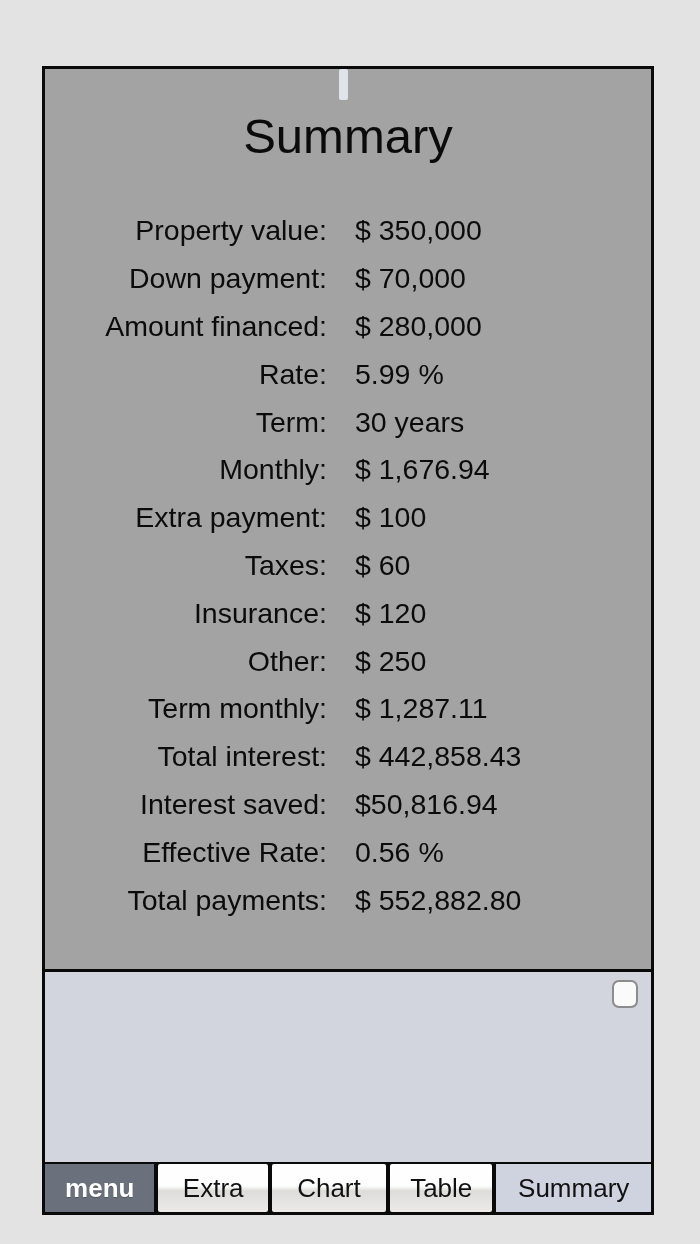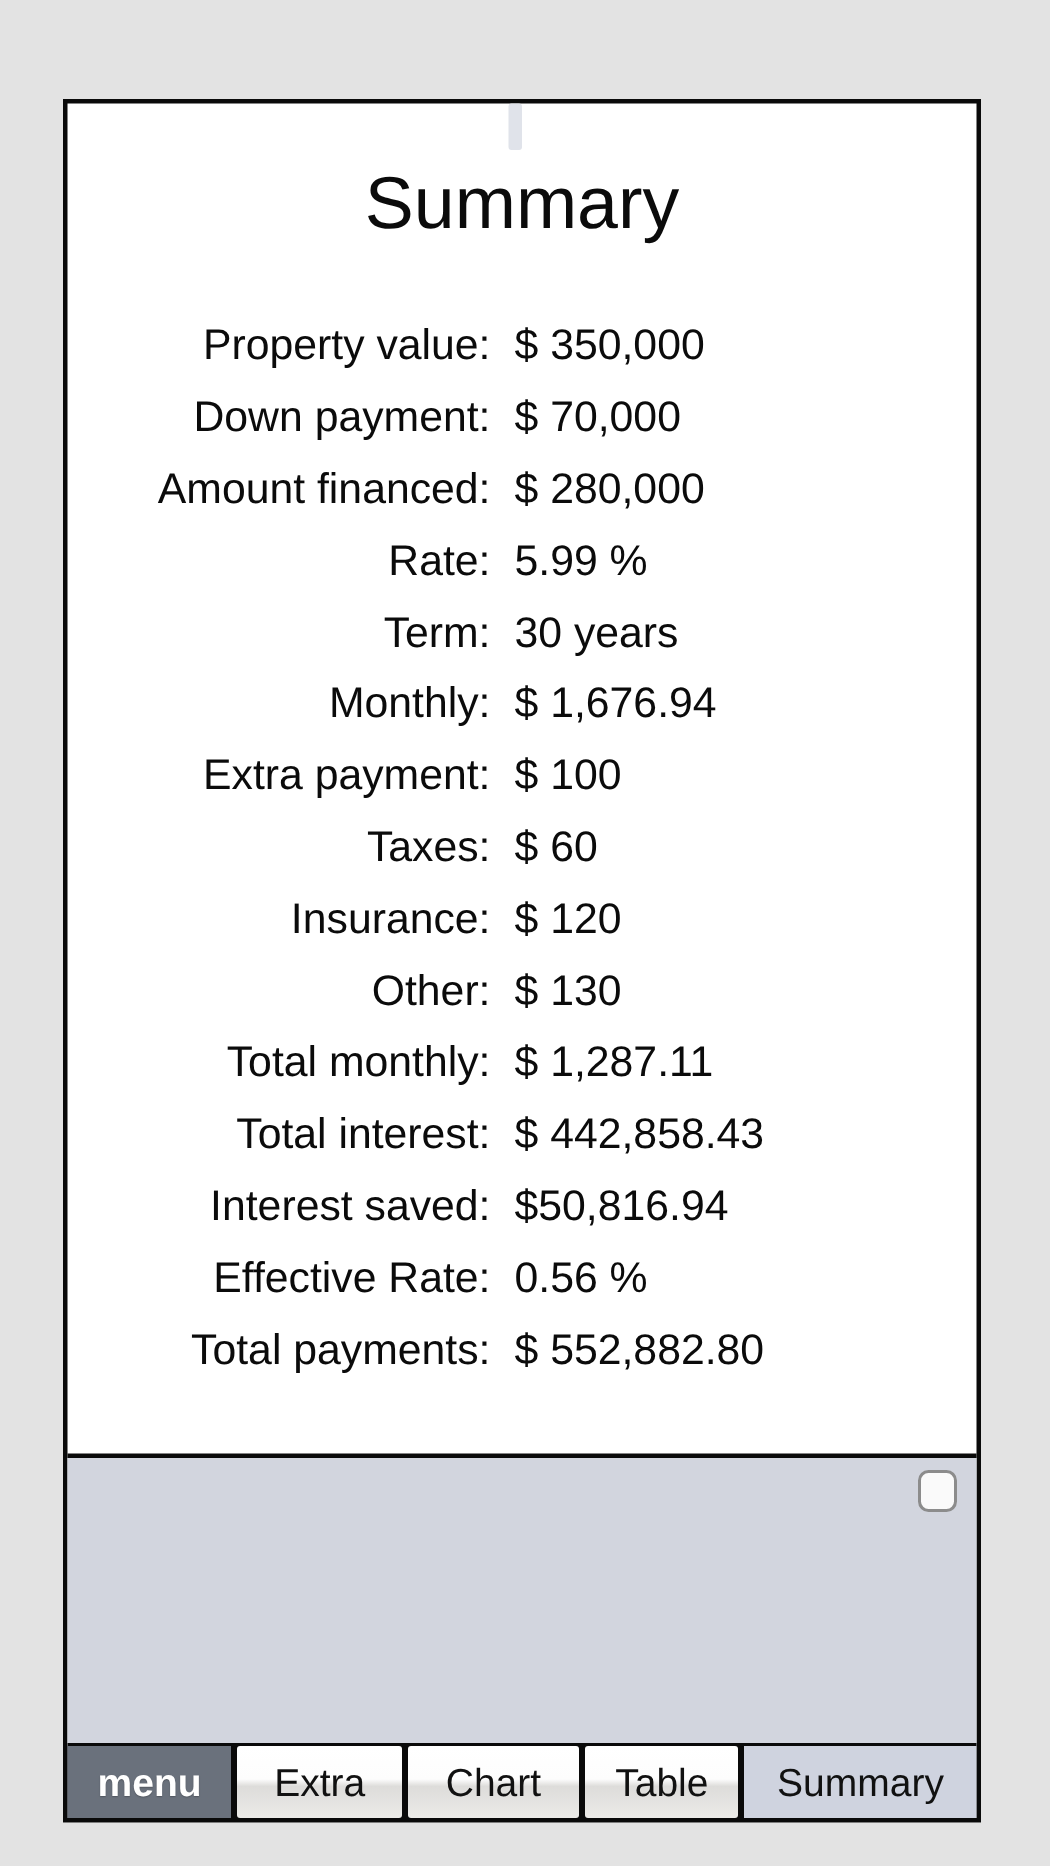--- a/index.html
+++ b/index.html
@@ -15,21 +15,21 @@
     overflow: hidden;
   }
   .window {
     position: absolute;
     left: 42px;
     top: 66px;
     width: 612px;
     height: 1149px;
     box-sizing: border-box;
     border: 3px solid #0a0a0a;
-    background: #ffffff;
+    background: #a3a3a3;
     display: flex;
     flex-direction: column;
     justify-content: center;
   }
   
   .summary-pane {
     position: relative;
     height: 903px;
     box-sizing: border-box;
     border-bottom: 3px solid #0a0a0a;
@@ -65,21 +65,21 @@
     align-items: center;
     font-size: 28.5px;
     color: #0b0b0b;
   }
   .row-label {
     width: 282px;
     text-align: right;
     flex: 0 0 282px;
   }
   .row-value {
-    margin-left: 16px;
+    margin-left: 28px;
     text-align: left;
     white-space: nowrap;
   }
   
   .lower-pane {
     position: relative;
     flex: 1 1 auto;
     box-sizing: border-box;
     border-bottom: 2px solid #0a0a0a;
     background: #d2d5de;
@@ -171,24 +171,24 @@
         <div class="row">
           <span class="row-label">Taxes:</span>
           <span class="row-value">$ 60</span>
         </div>
         <div class="row">
           <span class="row-label">Insurance:</span>
           <span class="row-value">$ 120</span>
         </div>
         <div class="row">
           <span class="row-label">Other:</span>
-          <span class="row-value">$ 130</span>
-        </div>
-        <div class="row">
-          <span class="row-label">Total monthly:</span>
+          <span class="row-value">$ 250</span>
+        </div>
+        <div class="row">
+          <span class="row-label">Term monthly:</span>
           <span class="row-value">$ 1,287.11</span>
         </div>
         <div class="row">
           <span class="row-label">Total interest:</span>
           <span class="row-value">$ 442,858.43</span>
         </div>
         <div class="row">
           <span class="row-label">Interest saved:</span>
           <span class="row-value">$50,816.94</span>
         </div>

